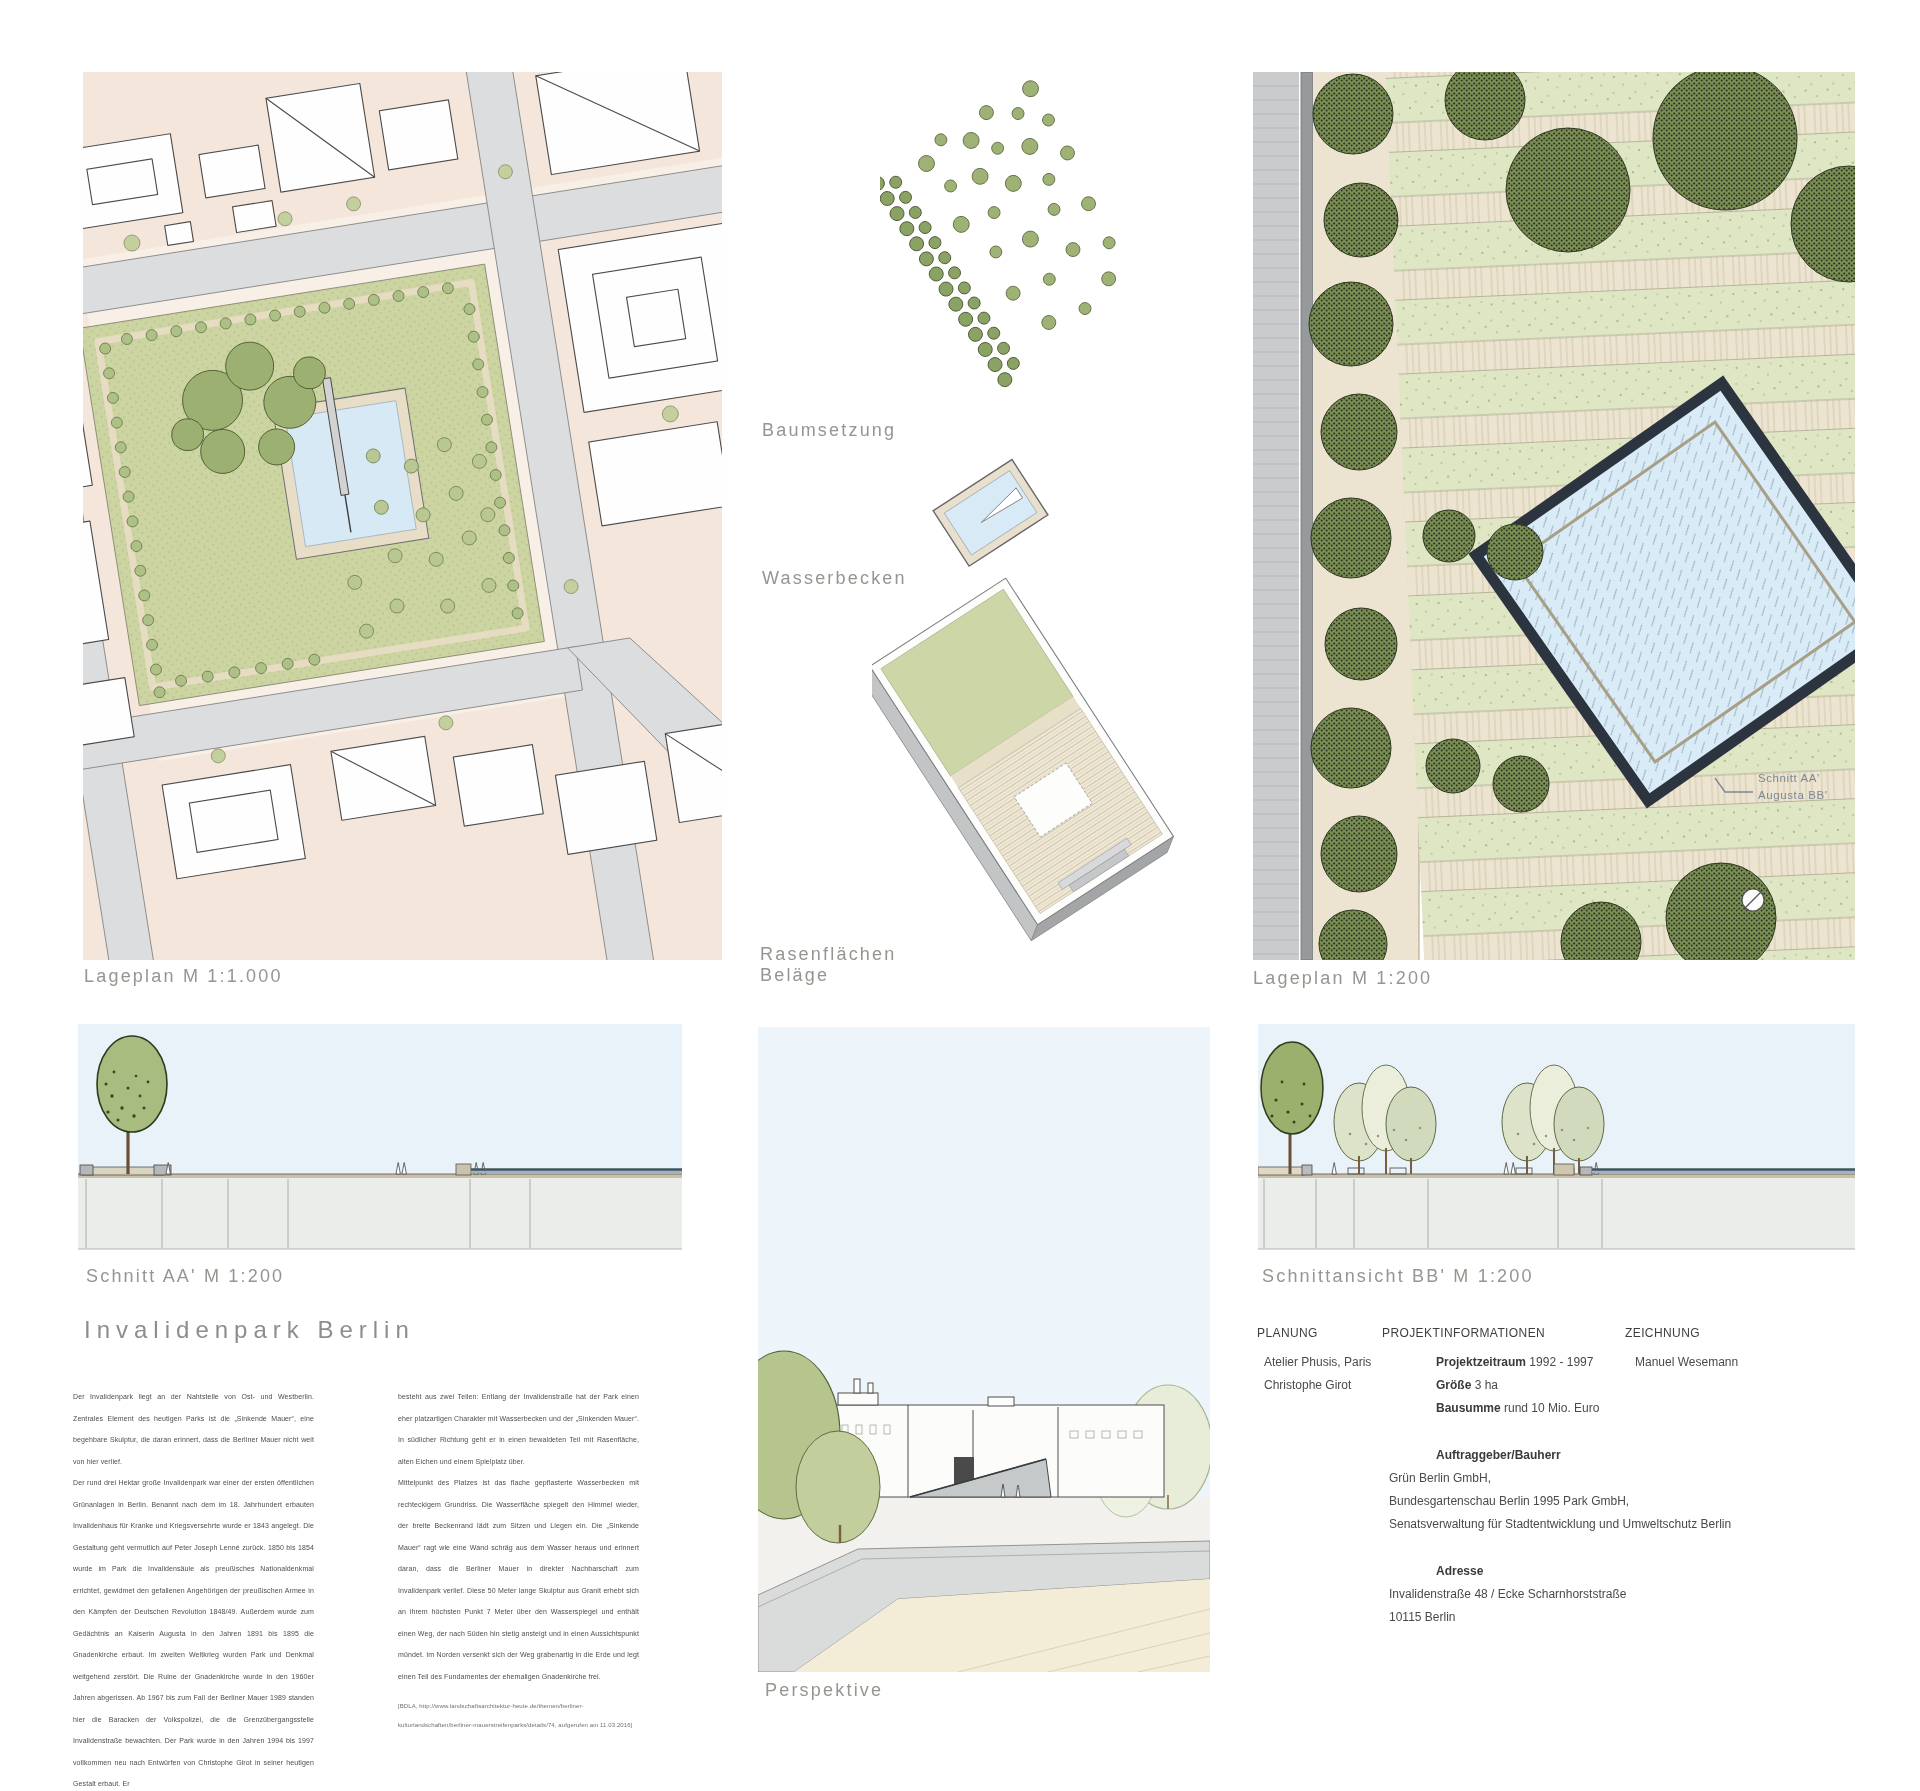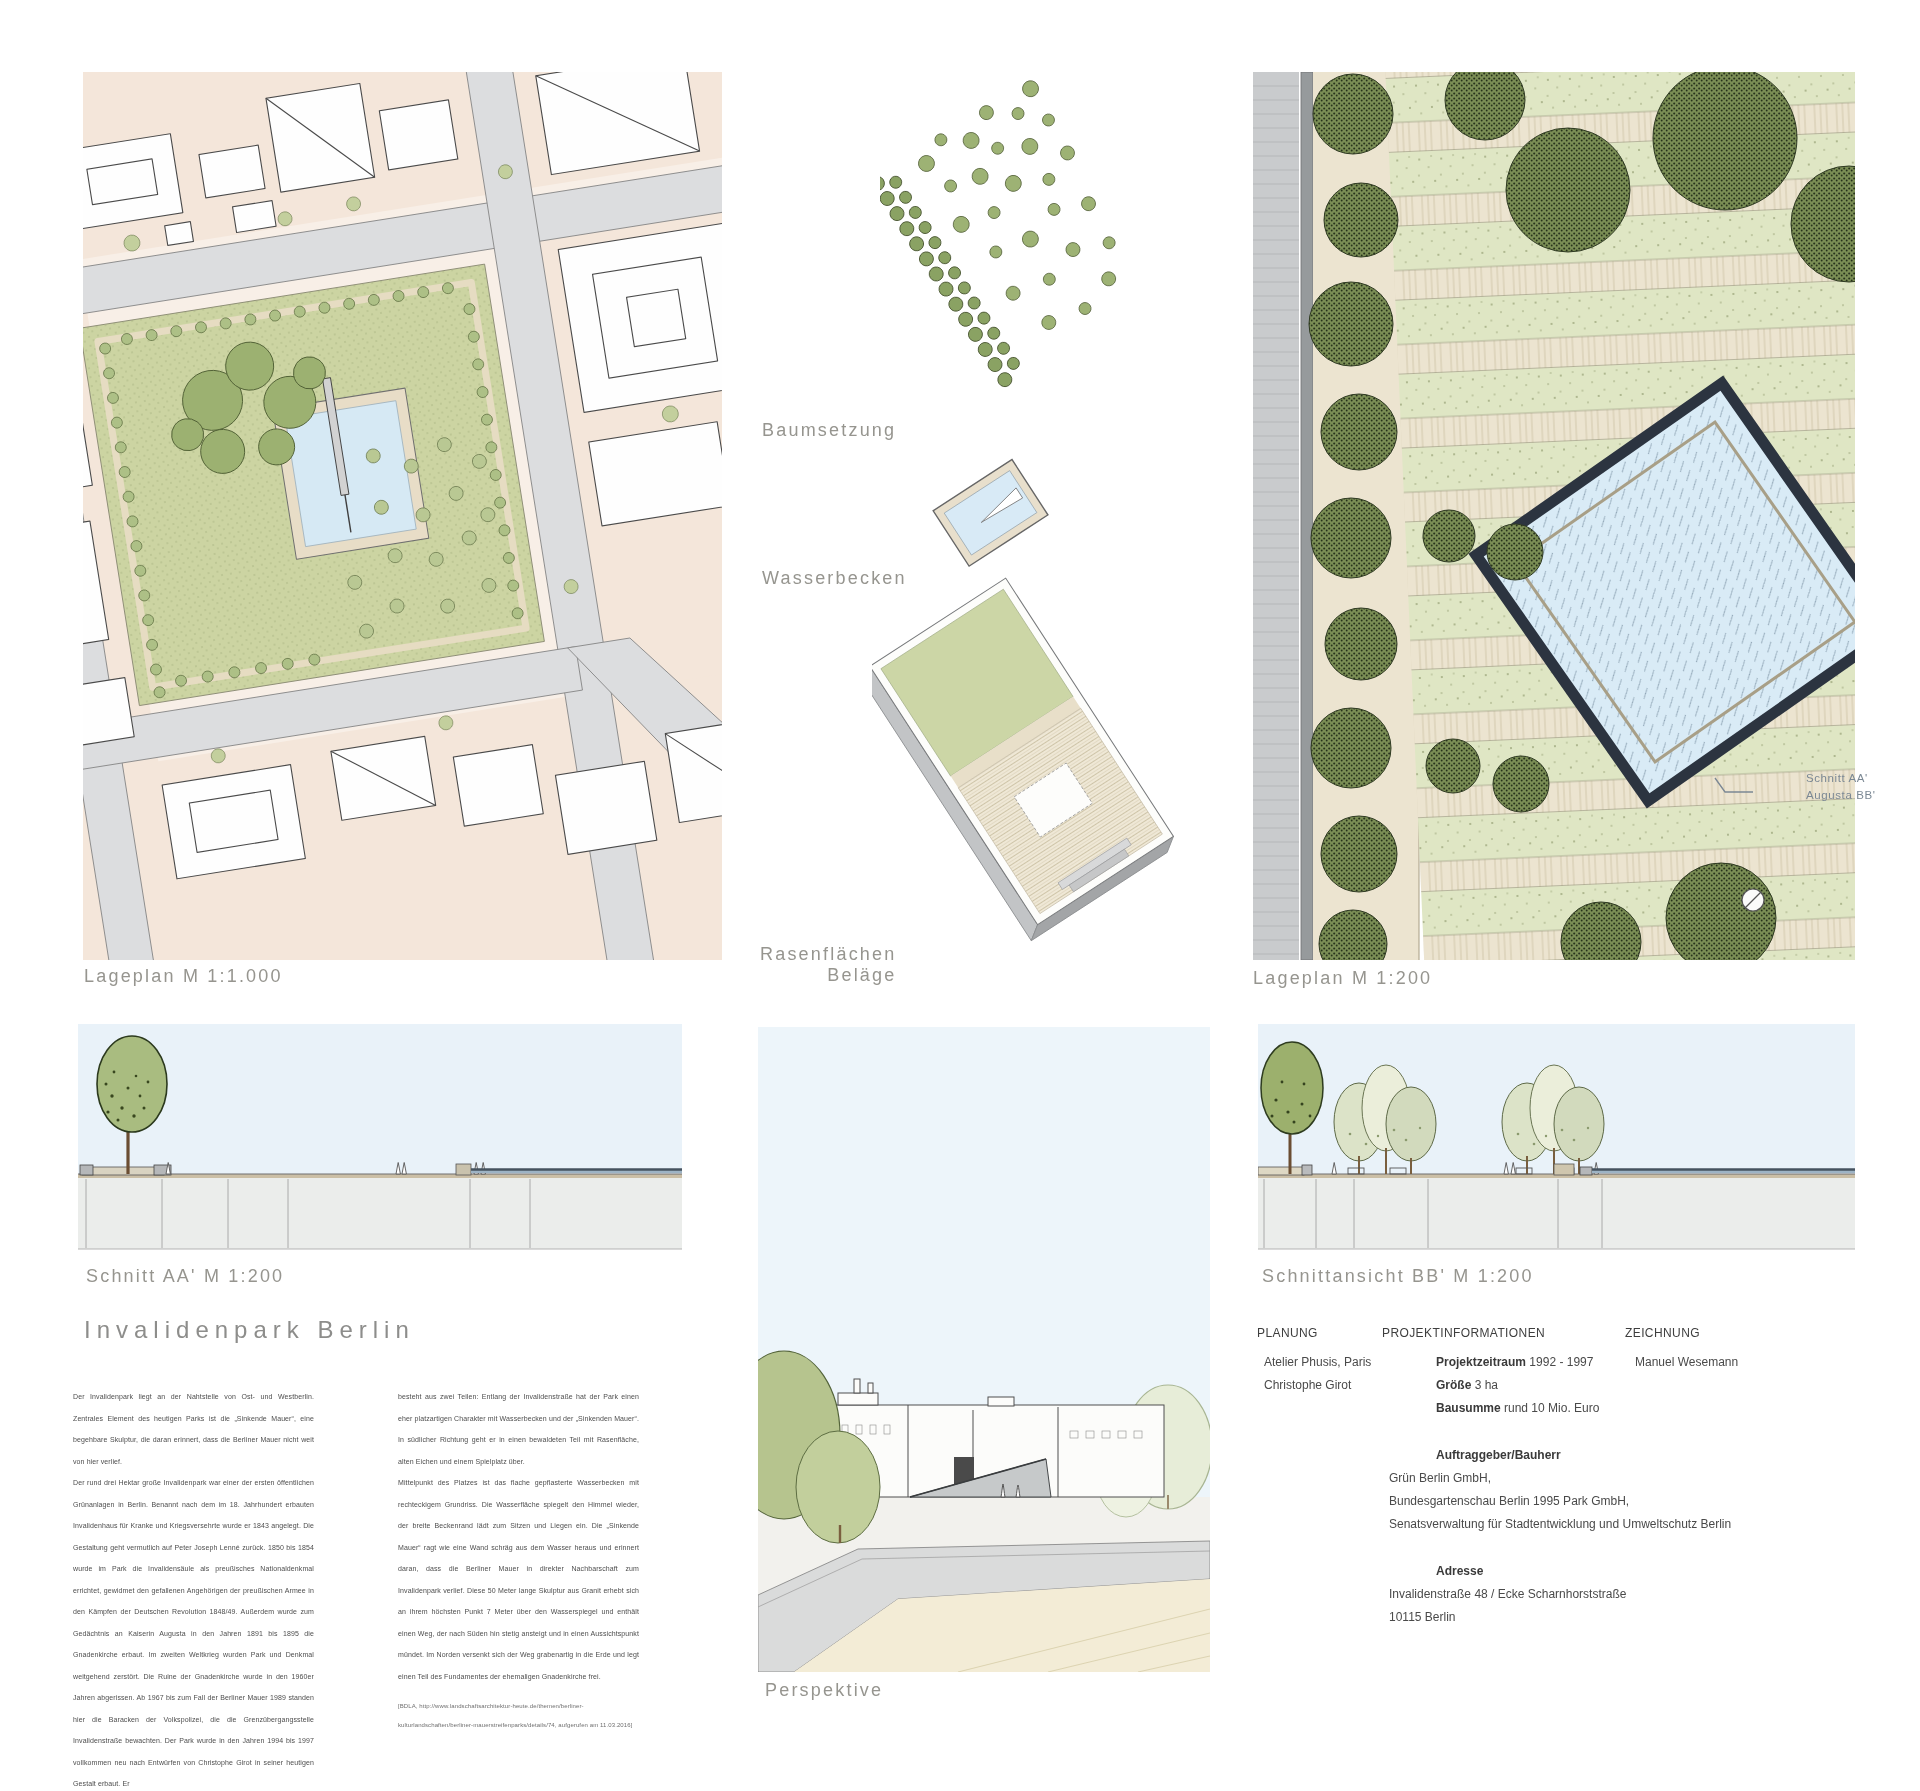--- a/index.html
+++ b/index.html
@@ -1,20 +1,20 @@
 <!DOCTYPE html>
 <html><head>
 <meta charset="utf-8">
 <style>
   html,body{margin:0;padding:0;background:#ffffff;}
   #board{position:relative;width:1920px;height:1791px;background:#ffffff;overflow:hidden;
          font-family:"Liberation Sans",sans-serif;color:#4f4f4f;}
   .abs{position:absolute;}
   .dlabel{position:absolute;font-size:18px;letter-spacing:2.2px;color:#96958f;white-space:nowrap;}
-  .dlabel2{line-height:21px;text-align:right;}
+  .dlabel2{line-height:21px;}
   #page-title{position:absolute;left:84px;top:1316px;font-size:24px;letter-spacing:6px;color:#8d8d8b;white-space:nowrap;}
   .bodycol{position:absolute;width:241px;font-size:7px;line-height:21.5px;text-align:justify;color:#4d4d4d;letter-spacing:0.1px;}
   .bodycol p{margin:0;}
   .citation{margin-top:10px;font-size:6px;line-height:19px;color:#6f6f6f;text-align:left;}
   .infocol{position:absolute;font-size:12px;line-height:23px;color:#4a4a4a;white-space:nowrap;}
   .infocol .ihead{letter-spacing:0.4px;color:#3e3e3e;margin-bottom:6px;}
   .infocol .iline{padding-left:7px;}
   .infocol .igap{height:24px;}
   .infocol b{color:#3a3a3a;padding-left:47px;}
   .annot{position:absolute;font-size:11.5px;line-height:16.5px;color:#7b8894;letter-spacing:0.6px;white-space:nowrap;}
@@ -431,21 +431,21 @@
       </g>
 
       <polyline points="462,706 472,720 500,720" fill="none" stroke="#7b8894" stroke-width="1.3"></polyline>
 
       <g>
         <circle cx="500" cy="828" r="11" fill="#fbfbfa" stroke="#555555" stroke-width="1.2"></circle>
         <line x1="492" y1="836" x2="508" y2="820" stroke="#555555" stroke-width="1.2"></line>
       </g>
     </svg>
   </div>
-  <div class="annot" style="left:1758px;top:770px;margin-left:48px;">
+  <div class="annot" style="left:1758px;top:770px;">
     <div>Schnitt AA'</div>
     <div>Augusta BB'</div>
   </div>
   <div class="dlabel" style="left:1253px;top:968px;">Lageplan M 1:200</div>
 
   <div class="abs" style="left:78px;top:1024px;">
     <svg width="604" height="236" viewBox="0 0 604 236">
       <defs>
         <g id="pers">
           <path d="M0,0 C1,-4 1.2,-8 2.2,-11.5 C3.2,-8 3.4,-4 4.4,0 Z" fill="#ffffff" stroke="#555555" stroke-width="0.9"></path>

